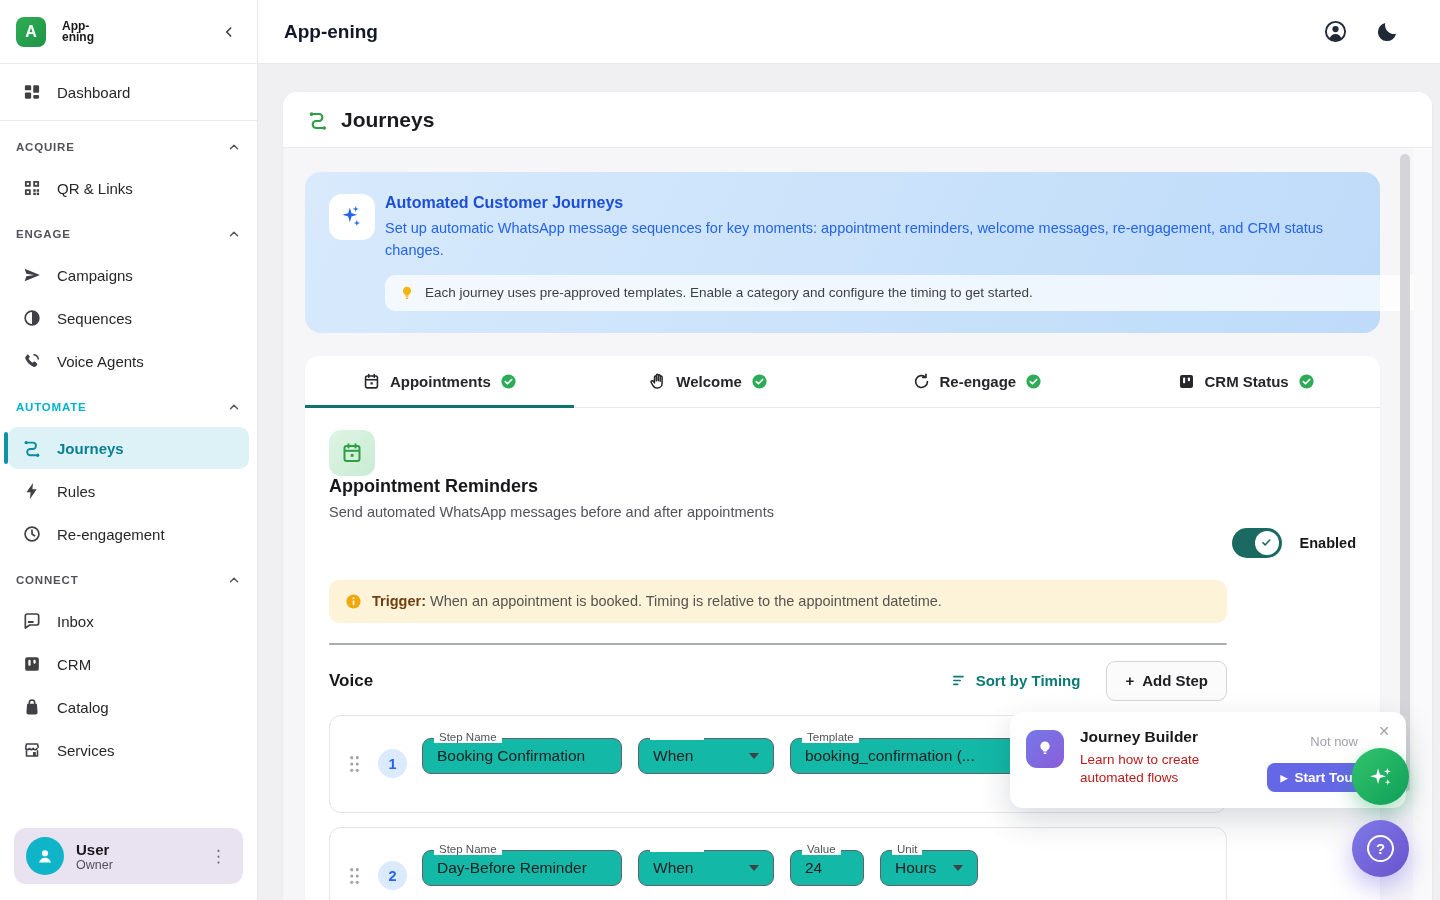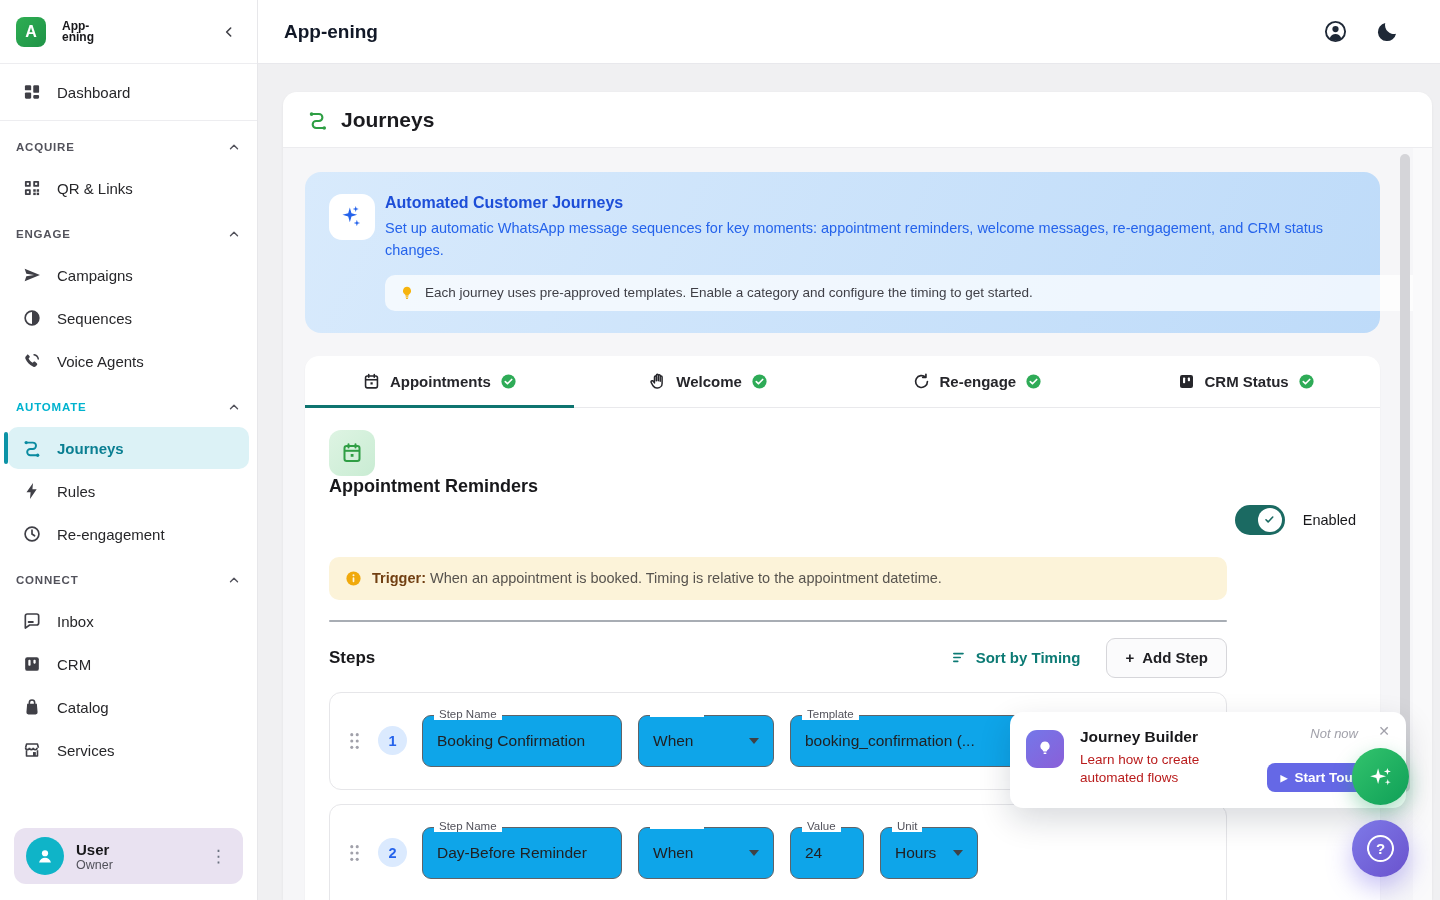--- a/index.html
+++ b/index.html
@@ -75,21 +75,21 @@
   .tab .badge { width:17px; height:17px; }
   .tab.active::after { content:""; position:absolute; left:0; right:0; bottom:-1px; height:3px; background:#0e7470; }
 
   .sec { padding:22px 24px; }
   .sec-top { display:flex; align-items:flex-start;flex-direction:column; }
   .sec-tile { width:46px; height:46px; border-radius:12px; background:linear-gradient(135deg,#def4e3,#c9ecd3);
     display:flex; align-items:center; justify-content:center; margin-right:17px; flex:none; }
   .sec-tile .ic { width:24px; height:24px; color:#2f9e44; }
   .sec-title { font-size:18px; font-weight:700; color:#18181b; }
   .sec-sub { font-size:14.5px; color:#52525b; margin-top:7px; }
-  .sec-right { margin-left:auto; display:flex; align-items:center; gap:18px; padding-top:8px; }
+  .sec-right { margin-left:auto; display:flex; align-items:center; gap:18px; padding-top:8px;font-weight:bold; }
   .enabled-label { font-size:14.5px; color:#18181b; }
 
   .toggle { width:50px; height:30px; border-radius:16px; background:#1b6a62; position:relative; cursor:pointer; flex:none; }
   .toggle.small { width:47px; height:28px; }
   .thumb { position:absolute; top:3px; right:3px; bottom:3px; aspect-ratio:1/1; background:#fff; border-radius:50%;
     display:flex; align-items:center; justify-content:center; }
   .thumb .ic { width:13px; height:13px; color:#1b6a62; }
 
   .trigger { margin-top:22px; background:#fcf3d9; border-radius:10px; padding:13px 16px; display:flex; align-items:center; gap:10px;
     font-size:14.5px; color:#57534e; width:898px; }
@@ -105,42 +105,42 @@
   .add-btn { height:40px; padding:0 18px; border:1px solid #d6d6da; border-radius:9px; background:#fbfbfc;
     display:flex; align-items:center; gap:8px; font-size:15px; font-weight:600; color:#202024; cursor:pointer; }
 
   .step-card { width:898px; border:1px solid #e6e6e9; border-radius:12px; background:#fff; margin-top:14px; padding:22px 18px; display:flex; }
   .step-left { height:52px; display:flex; align-items:center; gap:17px; flex:none; }
   .handle { width:13px; height:20px; color:#a1a1aa; cursor:grab; }
   .stepnum { width:29px; height:29px; border-radius:50%; background:#dbeafe; color:#2563eb; font-weight:700; font-size:14.5px;
     display:flex; align-items:center; justify-content:center; }
   .fields { margin-left:15px; display:flex; flex-direction:column; gap:30px; }
   .frow { display:flex; gap:16px; }
-  .field { position:relative; height:52px; border:1.6px solid #5f6368; border-radius:9px; background:#0ea5e9;
+  .field { position:relative; height:36px; border:1.6px solid #5f6368; border-radius:9px; background:#14b8a6;
     display:flex; align-items:center; padding:0 14px; font-size:15.5px; color:#202124; }
   .field input { border:none; outline:none; font:inherit; color:inherit; width:100%; padding:0; background:transparent; }
   .flabel { position:absolute; top:-8px; left:11px; background:#fff; padding:0 5px; font-size:11.5px; color:#52525b; white-space:nowrap; }
   .blank-notch { position:absolute; top:-2px; left:11px; width:54px; height:3px; background:#fff; }
   .sel { justify-content:space-between; cursor:pointer; }
   .sel-value { overflow:hidden; white-space:nowrap; }
   .caret { width:0; height:0; border-left:5.5px solid transparent; border-right:5.5px solid transparent; border-top:6.5px solid #3f4246; margin-left:10px; flex:none; }
   .w-name{width:200px} .w-when{width:136px} .w-tpl{width:250px} .w-val{width:74px} .w-unit{width:98px}
   .step-actions { margin-left:auto; display:flex; align-items:center; gap:28px; height:52px; }
   .trash { width:19px; height:21px; color:#3f3f46; cursor:pointer; }
 
   
   .toast { position:fixed; left:1010px; top:712px; width:396px; height:96px; background:#fff; border-radius:13px;
     box-shadow:0 12px 32px rgba(15,23,42,.16); z-index:40; padding:16px; display:flex; gap:16px; }
   .toast-tile { width:38px; height:38px; border-radius:11px; background:linear-gradient(140deg,#7477e9,#8a5fd8);
     display:flex; align-items:center; justify-content:center; flex:none; margin-top:2px; }
   .toast-tile .ic { width:20px; height:20px; color:#fff; }
   .toast-title { font-size:15.5px; font-weight:700; color:#18181b; }
   .toast-body { font-size:13.5px; color:#b91c1c; margin-top:5px; line-height:1.35; width:155px; }
   .toast-close { position:absolute; top:12px; right:16px; font-size:14px; color:#a1a1aa; cursor:pointer; line-height:1; }
-  .toast-notnow { position:absolute; top:14px; right:48px; font-size:13px; color:#a1a1aa; cursor:pointer;font-style:italic; }
+  .toast-notnow { position:absolute; top:22px; right:48px; font-size:13px; color:#a1a1aa; cursor:pointer; }
   .toast-cta { position:absolute; top:51px; right:34px; height:29px; padding:0 14px; border-radius:8px; background:#6568e6;
     color:#fff; font-size:13.5px; font-weight:600; display:flex; align-items:center; gap:7px; border:none; cursor:pointer; }
   .toast-cta .play { font-size:9px; }
 
   
   .fab { position:fixed; width:57px; height:57px; border-radius:50%; display:flex; align-items:center; justify-content:center; z-index:50; cursor:pointer; }
   .fab-green { left:1352px; top:748px; background:linear-gradient(135deg,#33c46d,#0f9f57); box-shadow:0 8px 20px rgba(16,160,87,.35); }
   .fab-green .ic { width:28px; height:28px; color:#fff; }
   .fab-purple { left:1352px; top:820px; background:linear-gradient(135deg,#7e7ae8,#6a52cd); box-shadow:0 10px 26px rgba(108,92,231,.4); }
   .help-ring { width:27px; height:27px; border:2px solid #fff; border-radius:50%; display:flex; align-items:center; justify-content:center;
@@ -419,20 +419,21 @@
           <div class="sec-tile">
             <svg class="ic" viewBox="0 0 24 24">
                 <rect x="4.5" y="5" width="15" height="15" rx="2.2" fill="none" stroke="currentColor" stroke-width="2"></rect>
                 <path d="M4.5 9.8h15" stroke="currentColor" stroke-width="2"></path>
                 <path d="M8.5 3.2v3.4M15.5 3.2v3.4" stroke="currentColor" stroke-width="2" stroke-linecap="round"></path>
                 <rect x="10.7" y="13" width="2.8" height="2.8" fill="currentColor"></rect>
               </svg>
           </div>
           <div>
             <div class="sec-title">Appointment Reminders</div>
+            <div class="sec-sub">Send automated WhatsApp messages before and after appointments</div>
           </div>
           <div class="sec-right">
             <div class="toggle">
               <div class="thumb">
                 <svg class="ic" viewBox="0 0 24 24">
                     <path d="M5.5 12.5l4 4 8.5-9" fill="none" stroke="currentColor" stroke-width="3" stroke-linecap="round" stroke-linejoin="round"></path>
                   </svg>
               </div>
             </div>
             <span class="enabled-label">Enabled</span>
@@ -444,21 +445,21 @@
               <circle cx="12" cy="12" r="10" fill="#f0a90c"></circle>
               <rect x="10.8" y="10.2" width="2.4" height="7" rx="1.2" fill="#fff7e0"></rect>
               <circle cx="12" cy="7.3" r="1.4" fill="#fff7e0"></circle>
             </svg>
           <span><b>Trigger:</b> <span>When an appointment is booked. Timing is relative to the appointment datetime.</span></span>
         </div>
 
         <hr class="rule">
 
         <div class="steps-row">
-          <div class="steps-h">Steps</div>
+          <div class="steps-h">Voice</div>
           <div class="sort-btn">
             <svg class="ic" viewBox="0 0 24 24">
                 <path d="M4 6.5h13M4 12h9M4 17.5h5.5" fill="none" stroke="currentColor" stroke-width="2.3" stroke-linecap="round"></path>
               </svg>
             <span>Sort by Timing</span>
           </div>
           <button class="add-btn">
             <span>+</span>
             <span>Add Step</span>
           </button>

